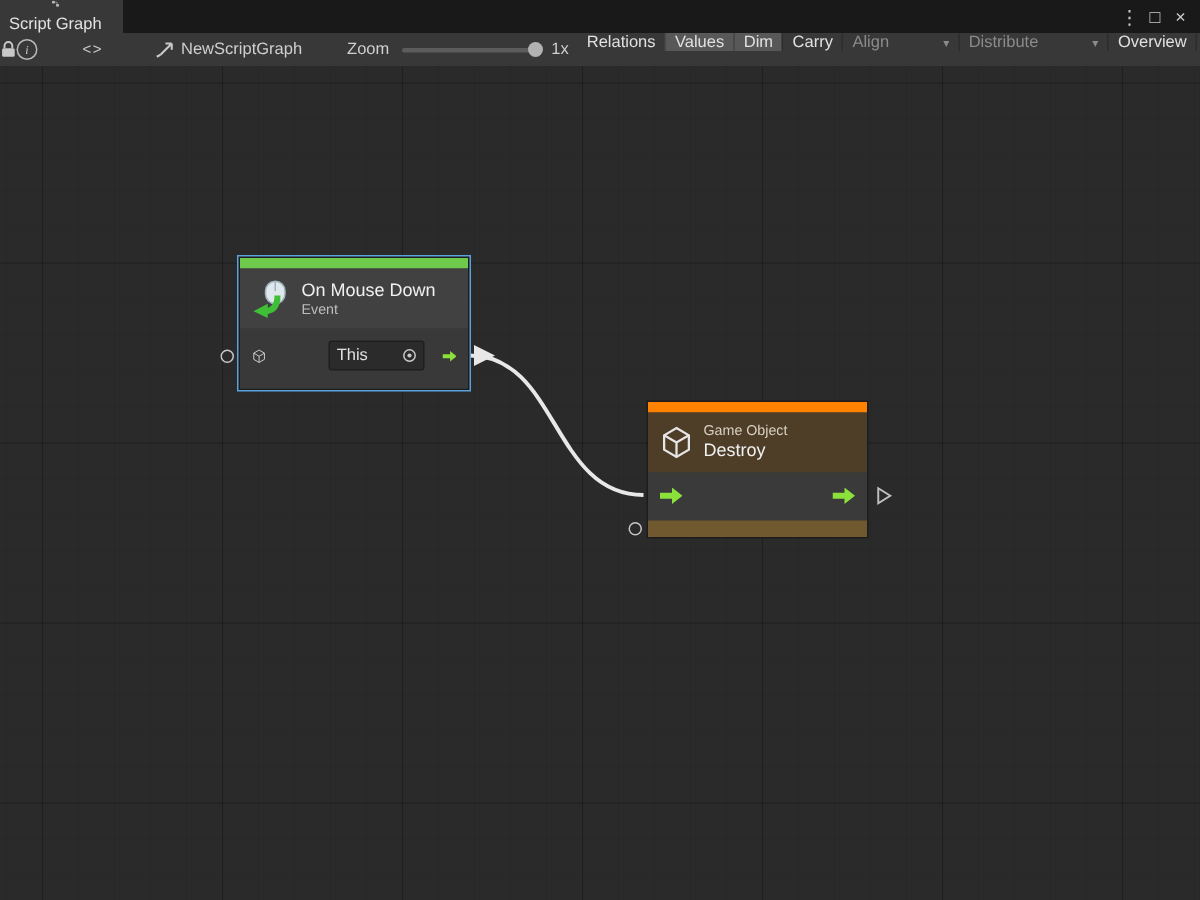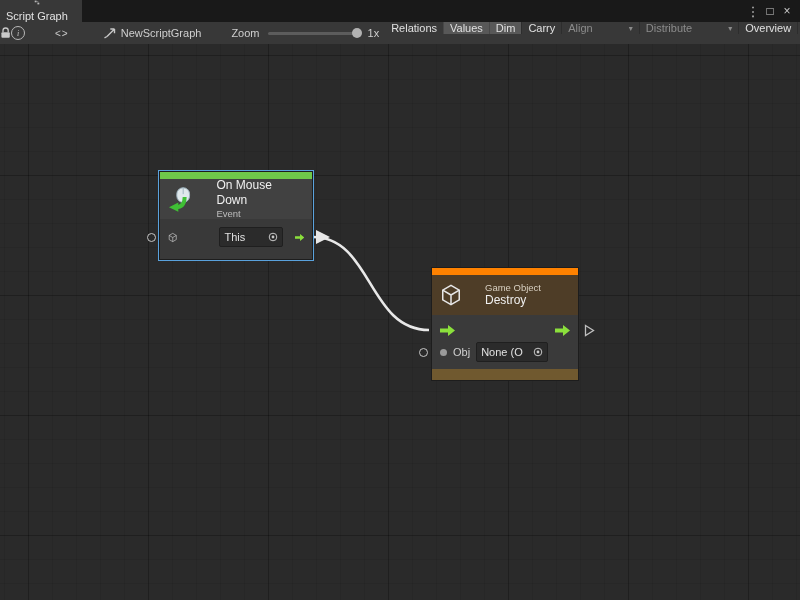--- a/index.html
+++ b/index.html
@@ -79,21 +79,21 @@
     left:160px;top:128px;width:152px;background:#3f3f3f;
     box-shadow:0 0 0 1px #1d1d1d, 0 0 0 2px #5aa2dd;
   }
   .node-destroy{
     left:432px;top:224px;width:146px;background:#383838;
     box-shadow:0 0 0 1px #1d1d1d;
   }
   .accent{height:7px;}
   .accent.green{background:#6fc94a;}
   .accent.orange{background:#ff8200;}
-  .node-head{display:flex;align-items:center;gap:23px;padding:6px 8px;height:28px;}
+  .node-head{display:flex;align-items:center;gap:7px;padding:6px 8px;height:28px;}
   .node-event .node-head{background:#414141;}
   .node-destroy .node-head{background:#4e3d27;}
   .head-texts{display:flex;flex-direction:column;line-height:1.25;}
   .node-title{font-size:12px;color:#f0f0f0;}
   .node-sub{font-size:9.5px;color:#bdbdbd;}
   .node-cat{font-size:9.5px;color:#d8d0c2;}
 
   .node-body{padding:8px 8px 12px 8px;background:#393939;}
   .node-destroy .node-body{padding:4px 8px 6px 8px;background:#3a3a3a;}
   .body-row{display:flex;align-items:center;gap:6px;height:20px;}
@@ -254,31 +254,20 @@
     <div class="node-body">
       <div class="body-row">
         <svg width="15" height="11" viewBox="0 0 15 11">
           <polygon points="0,3.5 8,3.5 8,0 15,5.5 8,11 8,7.5 0,7.5" fill="#8be03c"></polygon>
         </svg>
         <span class="spacer"></span>
         <svg width="15" height="11" viewBox="0 0 15 11">
           <polygon points="0,3.5 8,3.5 8,0 15,5.5 8,11 8,7.5 0,7.5" fill="#8be03c"></polygon>
         </svg>
       </div>
-      <div class="body-row">
-        <span class="dot"></span>
-        <span class="obj-label">Obj</span>
-        <div class="field field-obj">
-          <span>None (O</span>
-          <svg width="10" height="10" viewBox="0 0 10 10" style="flex:none;">
-            <circle cx="5" cy="5" r="3.8" fill="none" stroke="#c8c8c8" stroke-width="1"></circle>
-            <circle cx="5" cy="5" r="1.4" fill="#c8c8c8"></circle>
-          </svg>
-        </div>
-      </div>
     </div>
     <div class="node-footer"></div>
     <span class="port-circle" style="left:-13px;top:80px;"></span>
     <svg class="port-tri" style="right:-17px;top:56px;" width="11" height="13" viewBox="0 0 11 13">
       <polygon points="1.5,1.5 9.5,6.5 1.5,11.5" fill="none" stroke="#bfbfbf" stroke-width="1.3"></polygon>
     </svg>
   </div>
 
 </div>
 

